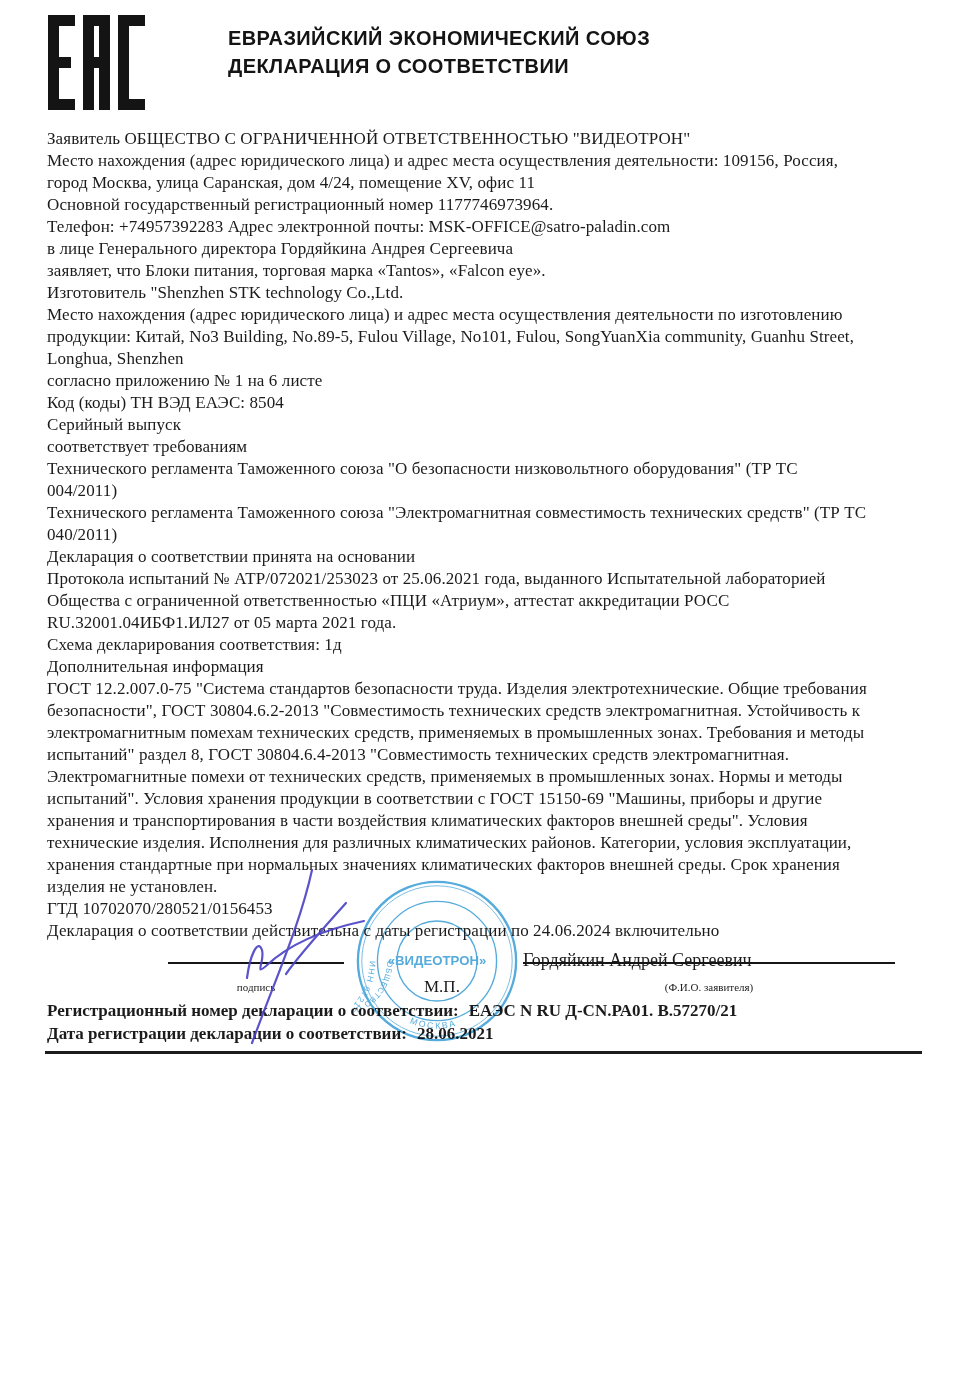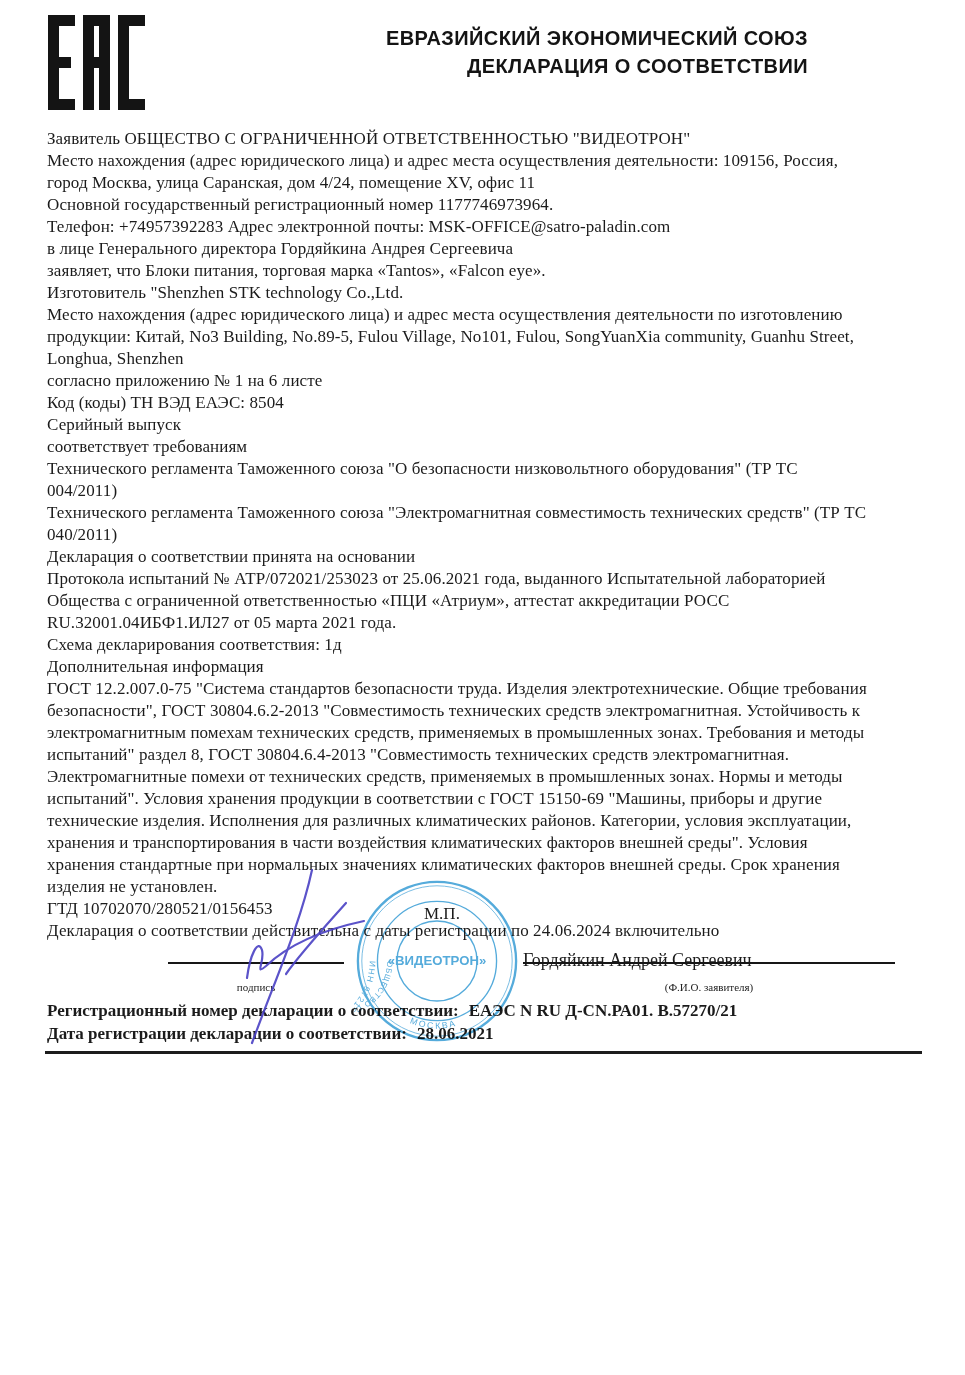--- a/index.html
+++ b/index.html
@@ -7,36 +7,36 @@
     position:relative; width:965px; height:1375px; margin:0 auto;
     background:#ffffff; overflow:hidden;
     font-family:"Liberation Serif","DejaVu Serif",serif;
     color:#1b1b1b;
   }
   
   .eac-logo { position:absolute; left:48px; top:15px; width:97px; height:95px; }
   
   .doc-title {
     position:absolute; left:228px; top:24px; width:580px;
-    text-align:right; font-family:"Liberation Sans","DejaVu Sans",sans-serif;
+    text-align:left; font-family:"Liberation Sans","DejaVu Sans",sans-serif;
     font-weight:bold; font-size:20px; line-height:28px; letter-spacing:.4px; color:#141414;
   }
   
   .body-lines { position:absolute; left:47px; top:128px; width:880px; }
   .body-lines .line { height:22px; line-height:22px; font-size:17px; white-space:nowrap; letter-spacing:.1px; }
   .b { font-weight:normal; }
   
   .sig-ink { position:absolute; left:150px; top:850px; width:250px; height:210px; z-index:3; pointer-events:none; }
   .sig-line { position:absolute; border-bottom:2px solid #161616; z-index:1; }
   .sig-line-left  { left:168px; top:962px; width:176px; }
   .sig-line-right { left:523px; top:962px; width:372px; }
   .sig-caption { position:absolute; font-size:11px; text-align:center; color:#222; z-index:1; }
   .sig-caption-left  { left:168px; top:981px; width:176px; }
   .sig-caption-right { left:523px; top:981px; width:372px; }
-  .mp-label { position:absolute; left:424px; top:904px; font-size:17px; z-index:2; }
+  .mp-label { position:absolute; left:424px; top:977px; font-size:17px; z-index:2; }
   .applicant-name { position:absolute; left:523px; top:950px; width:372px; text-align:left; font-size:18px; white-space:nowrap; z-index:1; }
   
   .stamp { position:absolute; left:354px; top:877px; width:166px; height:168px; z-index:4; mix-blend-mode:multiply; opacity:.88; pointer-events:none; }
   
   .reg-line { position:absolute; left:47px; font-weight:bold; font-size:17px; white-space:nowrap; z-index:2; }
   .reg-line .val { margin-left:10px; }
   .reg-1 { top:1001px; }
   .reg-2 { top:1024px; }
   .bottom-rule { position:absolute; left:45px; top:1051px; width:877px; height:3px; background:#1c1c1c; z-index:2; }
 </style>
@@ -94,22 +94,22 @@
       <div class="line"><span class="b"></span><span>Общества с ограниченной ответственностью «ПЦИ «Атриум», аттестат аккредитации РОСС</span></div>
       <div class="line"><span class="b"></span><span>RU.32001.04ИБФ1.ИЛ27 от 05 марта 2021 года.</span></div>
       <div class="line"><span class="b"></span><span>Схема декларирования соответствия: 1д</span></div>
       <div class="line"><span class="b">Дополнительная информация</span><span></span></div>
       <div class="line"><span class="b"></span><span>ГОСТ 12.2.007.0-75 "Система стандартов безопасности труда. Изделия электротехнические. Общие требования</span></div>
       <div class="line"><span class="b"></span><span>безопасности", ГОСТ 30804.6.2-2013 "Совместимость технических средств электромагнитная. Устойчивость к</span></div>
       <div class="line"><span class="b"></span><span>электромагнитным помехам технических средств, применяемых в промышленных зонах. Требования и методы</span></div>
       <div class="line"><span class="b"></span><span>испытаний" раздел 8, ГОСТ 30804.6.4-2013 "Совместимость технических средств электромагнитная.</span></div>
       <div class="line"><span class="b"></span><span>Электромагнитные помехи от технических средств, применяемых в промышленных зонах. Нормы и методы</span></div>
       <div class="line"><span class="b"></span><span>испытаний". Условия хранения продукции в соответствии с ГОСТ 15150-69 "Машины, приборы и другие</span></div>
+      <div class="line"><span class="b"></span><span>хранения и транспортирования в части воздействия климатических факторов внешней среды". Условия</span></div>
       <div class="line"><span class="b"></span><span>технические изделия. Исполнения для различных климатических районов. Категории, условия эксплуатации,</span></div>
-      <div class="line"><span class="b"></span><span>хранения и транспортирования в части воздействия климатических факторов внешней среды". Условия</span></div>
       <div class="line"><span class="b"></span><span>хранения стандартные при нормальных значениях климатических факторов внешней среды. Срок хранения</span></div>
       <div class="line"><span class="b"></span><span>изделия не установлен.</span></div>
       <div class="line"><span class="b"></span><span>ГТД 10702070/280521/0156453</span></div>
       <div class="line"><span class="b">Декларация о соответствии действительна с даты регистрации по 24.06.2024 включительно</span><span></span></div>
     </div>
 
   <svg class="sig-ink" viewBox="150 850 250 210" aria-hidden="true">
     <g fill="none" stroke="#4a41c4" stroke-width="2.2" stroke-linecap="round" opacity="0.9">
       <path d="M 312 870 C 300 925, 275 980, 252 1043"></path>
       <path d="M 247 978 C 250 955, 258 938, 262 950 C 265 962, 254 976, 266 966 C 288 945, 322 930, 364 921"></path>

